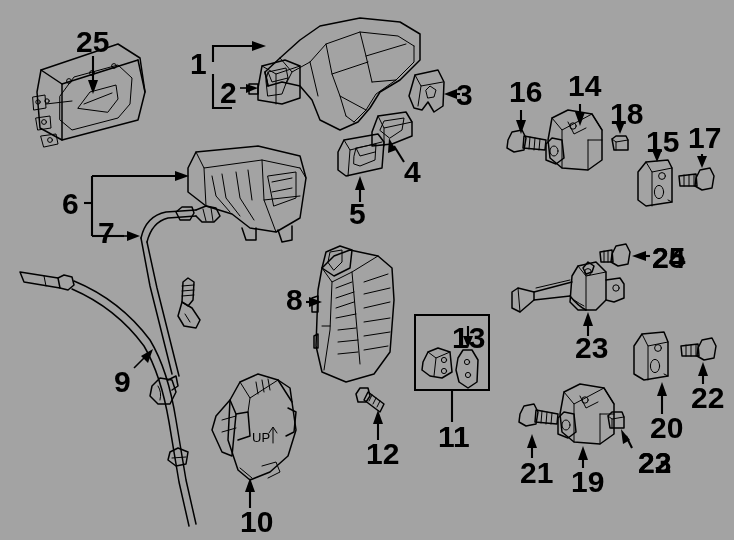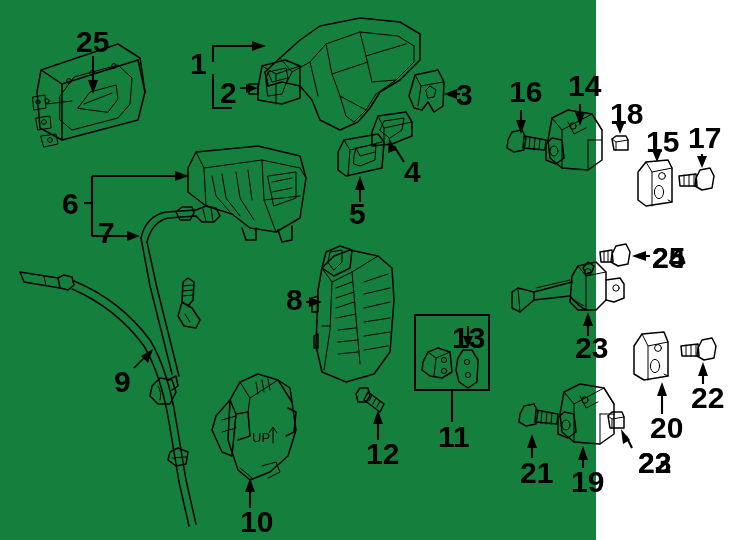--- a/index.html
+++ b/index.html
@@ -1,18 +1,18 @@
 <!DOCTYPE html>
 <html><head>
 <meta charset="utf-8">
 <style>
   html,body{margin:0;padding:0;background:#fff;}
   body{width:734px;height:540px;overflow:hidden;
        font-family:"Liberation Sans",sans-serif;}
-  #stage{position:relative;width:596px;height:540px;background:#15803d;}
+  #stage{position:relative;width:734px;height:540px;background:#a3a3a3;}
   #stage svg{position:absolute;top:0;left:0;}
   .num{font-family:"Liberation Sans",sans-serif;font-weight:700;
        fill:#000;font-size:30px;}
   .pt{fill:none;stroke:#000;stroke-width:1.5;stroke-linejoin:round;
       stroke-linecap:round;}
   .thin{fill:none;stroke:#000;stroke-width:1;stroke-linejoin:round;
       stroke-linecap:round;}
   .lead{fill:none;stroke:#000;stroke-width:2.1;stroke-linecap:butt;}
   .leadthin{fill:none;stroke:#000;stroke-width:1.6;stroke-linecap:butt;}
   .solidblk{fill:#000;stroke:none;}

